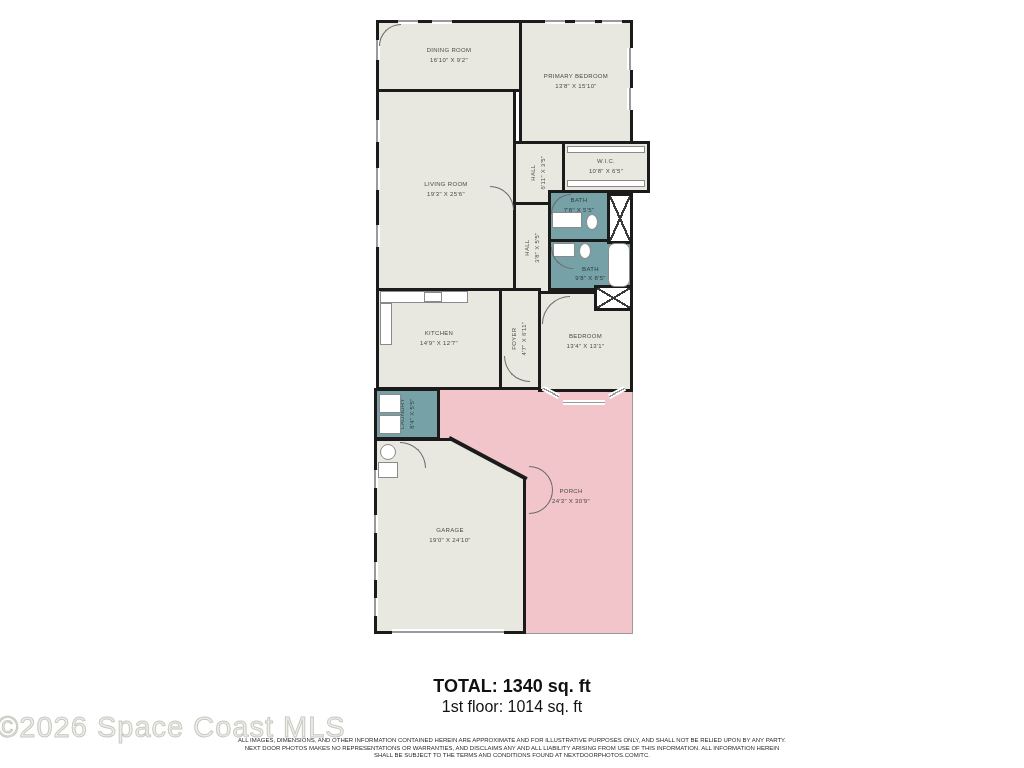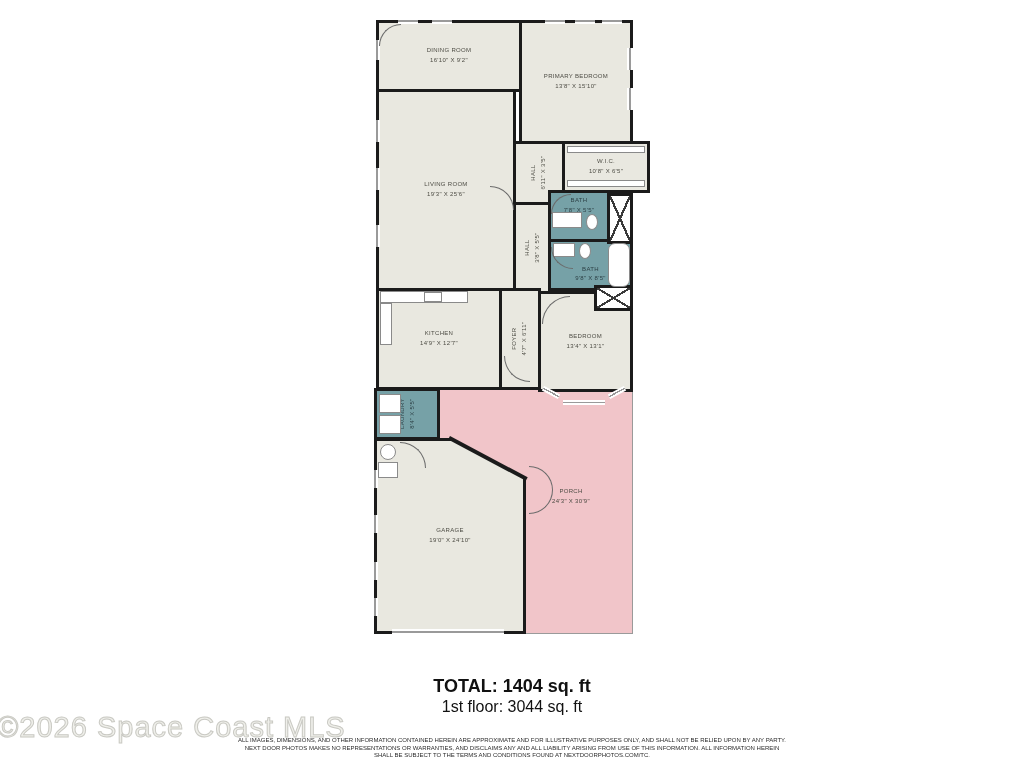--- a/index.html
+++ b/index.html
@@ -189,21 +189,21 @@
   <div class="door d-bl" style="left:504px;top:356px;width:26px;height:26px;"></div>
   <div class="door d-tr" style="left:400px;top:442px;width:26px;height:26px;"></div>
   <div class="door d-tr" style="left:529px;top:466px;width:24px;height:24px;"></div>
   <div class="door d-br" style="left:529px;top:490px;width:24px;height:24px;"></div>
 
 </div>
 
 <div class="watermark">©2026 Space Coast MLS</div>
 
 <div class="summary">
-  <div class="total">TOTAL: 1404 sq. ft</div>
-  <div class="floor1">1st floor: 3044 sq. ft</div>
+  <div class="total">TOTAL: 1340 sq. ft</div>
+  <div class="floor1">1st floor: 1014 sq. ft</div>
 </div>
 
 <div class="disclaimer">
   <div>ALL IMAGES, DIMENSIONS, AND OTHER INFORMATION CONTAINED HEREIN ARE APPROXIMATE AND FOR ILLUSTRATIVE PURPOSES ONLY, AND SHALL NOT BE RELIED UPON BY ANY PARTY.</div>
   <div>NEXT DOOR PHOTOS MAKES NO REPRESENTATIONS OR WARRANTIES, AND DISCLAIMS ANY AND ALL LIABILITY ARISING FROM USE OF THIS INFORMATION. ALL INFORMATION HEREIN</div>
   <div>SHALL BE SUBJECT TO THE TERMS AND CONDITIONS FOUND AT NEXTDOORPHOTOS.COM/TC.</div>
 </div>
 
 </body></html>

